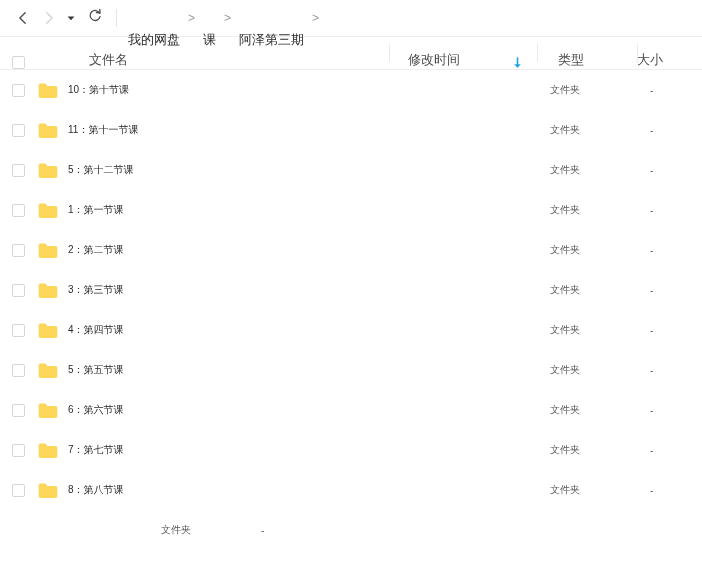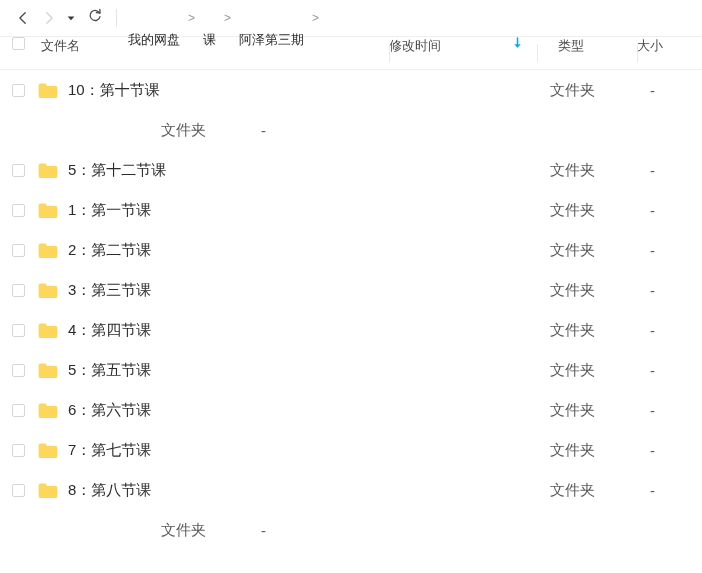--- a/index.html
+++ b/index.html
@@ -86,35 +86,36 @@
     display: flex;
     align-items: stretch;
     border-bottom: 1px solid #eceef0;
     box-sizing: border-box;
     font-size: 13px;
     color: #4a4a4a;
     background: #ffffff;
   }
   .th {
     display: flex;
-    align-items: flex-start;
+    align-items: flex-end;
     box-sizing: border-box;
     position: relative;
+    gap: 48px;
   }
   .th.sep::before {
     content: "";
     position: absolute;
     left: 0;
     top: 7px;
     bottom: 7px;
     width: 1px;
     background: #e8eaec;
   }
   .col-name     { width: 389px; padding-left: 12px; }
-  .col-mtime    { width: 148px; padding-left: 0; }
+  .col-mtime    { width: 148px; padding-left: 19px; }
   .col-type     { width: 100px; padding-left: 21px; }
   .col-size     { width: 65px;  }
 
   .sort-arrow {
     margin-left: auto;
     margin-right: 14px;
     display: flex;
     align-items: center;
   }
 
@@ -130,21 +131,21 @@
   }
 
   
   .rows {
     background: #ffffff;
   }
   .row {
     height: 40px;
     display: flex;
     align-items: center;
-    font-size: 15px;
+    font-size: 10px;
     color: #2b2b2b;
     box-sizing: border-box;
   }
   .cell {
     display: flex;
     align-items: center;
     box-sizing: border-box;
     height: 100%;
   }
   .cell-name  { width: 389px; padding-left: 12px; }
@@ -256,20 +257,27 @@
         <span></span>
       </div>
       <div class="cell cell-type">
         <span>文件夹</span>
       </div>
       <div class="cell cell-size">
         <span>-</span>
       </div>
     </div>
     <div class="row">
+      <div class="cell cell-name">
+        <span class="cb"></span>
+        <span class="folder-icon"><svg width="20" height="17" viewBox="0 0 20 17">
+            <path d="M0.6 3.2 A1.6 1.6 0 0 1 2.2 1.6 L7.6 1.6 L9.3 3.9 L17.8 3.9 A1.6 1.6 0 0 1 19.4 5.5 L19.4 14.3 A1.6 1.6 0 0 1 17.8 15.9 L2.2 15.9 A1.6 1.6 0 0 1 0.6 14.3 Z" fill="#fcd75b"></path>
+          </svg></span>
+        <span class="file-label">11：第十一节课</span>
+      </div>
       <div class="cell cell-mtime">
         <span></span>
       </div>
       <div class="cell cell-type">
         <span>文件夹</span>
       </div>
       <div class="cell cell-size">
         <span>-</span>
       </div>
     </div>

